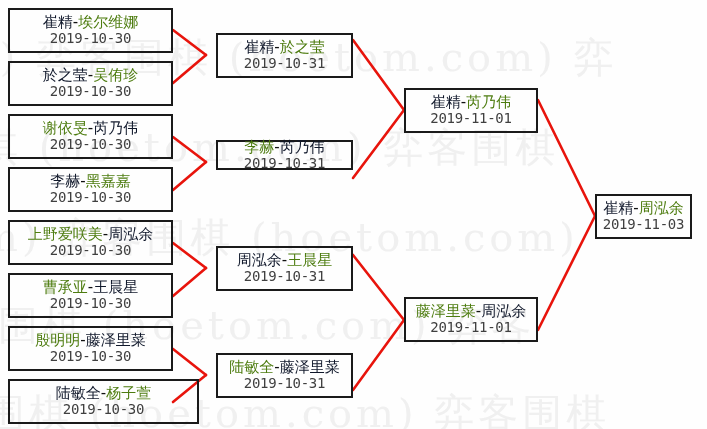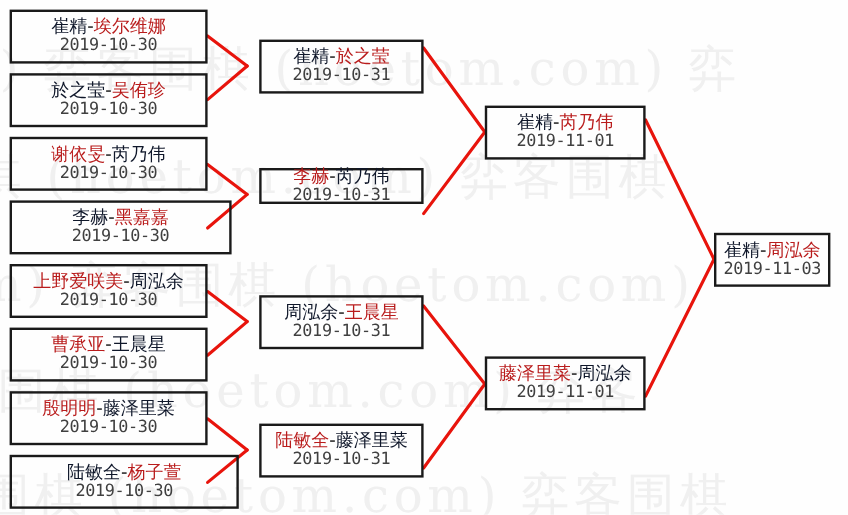--- a/index.html
+++ b/index.html
@@ -50,21 +50,21 @@
     align-items:center;
     justify-content:center;
     line-height:1.05;
   }
   .players{
     font-size:15px;
     white-space:nowrap;
     color:#111111;
   }
   .players .win{ color:#0f172a; }
-  .players .lose{ color:#b91c1c; }
+  .players .lose{ color:#4d7c0f; }
   .players .dash{ color:#111111; }
   .date{
     font-size:14px;
     color:#404040;
     font-family:"DejaVu Sans Mono","Liberation Mono",monospace;
     letter-spacing:-0.3px;
     white-space:nowrap;
   }
 </style>
 </head>
@@ -119,21 +119,21 @@
     <div class="date">2019-10-30</div>
   </div>
 
   <div class="match" style="left:8px; top:114px; width:165px; height:45px;">
     <div class="players">
       <span class="lose">谢依旻</span><span class="dash">-</span><span class="win">芮乃伟</span>
     </div>
     <div class="date">2019-10-30</div>
   </div>
 
-  <div class="match" style="left:8px; top:167px; width:185px; height:45px;">
+  <div class="match" style="left:8px; top:167px; width:165px; height:45px;">
     <div class="players">
       <span class="win">李赫</span><span class="dash">-</span><span class="lose">黑嘉嘉</span>
     </div>
     <div class="date">2019-10-30</div>
   </div>
 
   <div class="match" style="left:8px; top:220px; width:165px; height:45px;">
     <div class="players">
       <span class="lose">上野爱咲美</span><span class="dash">-</span><span class="win">周泓余</span>
     </div>

